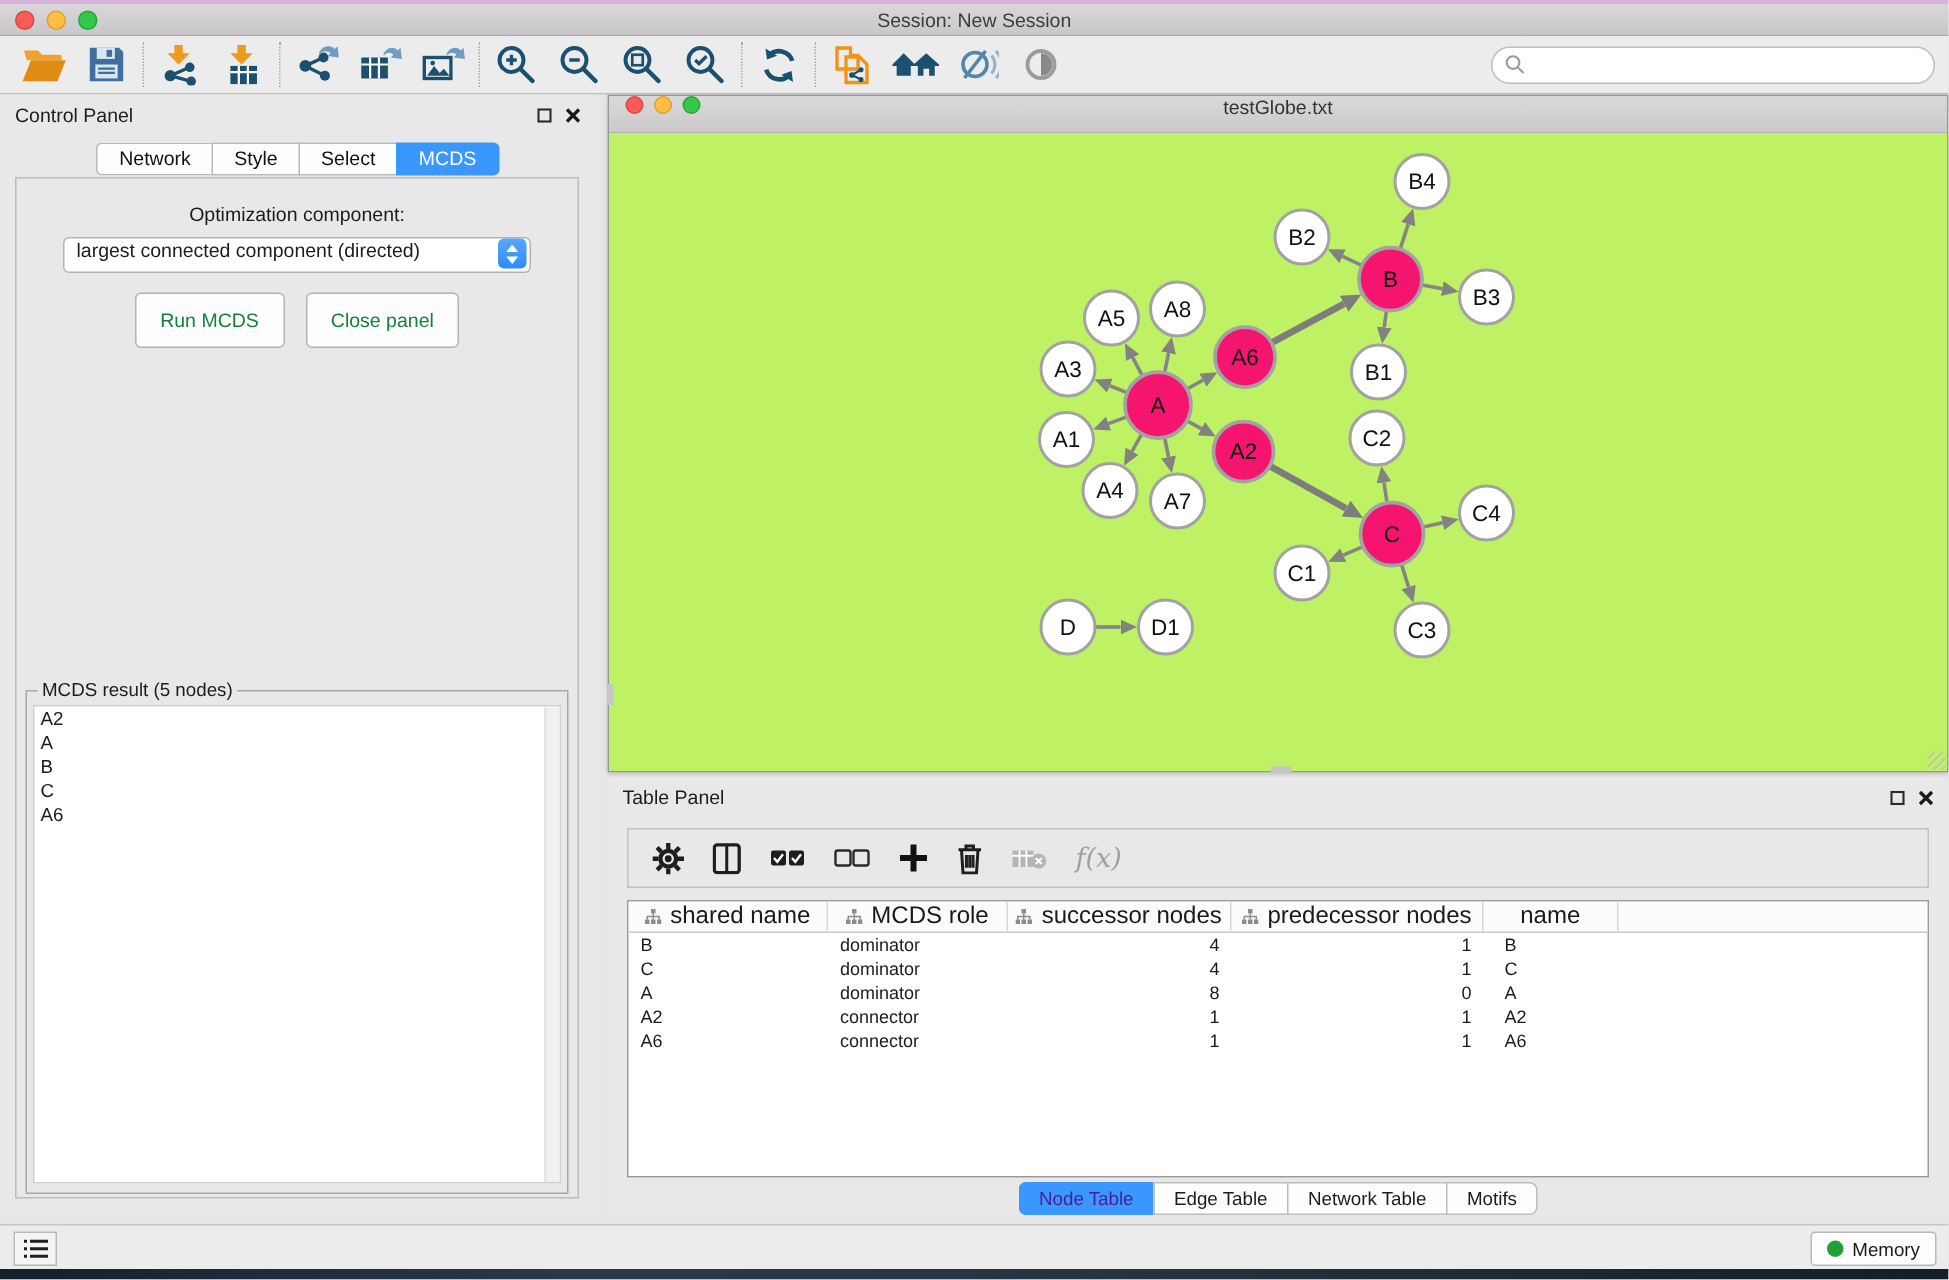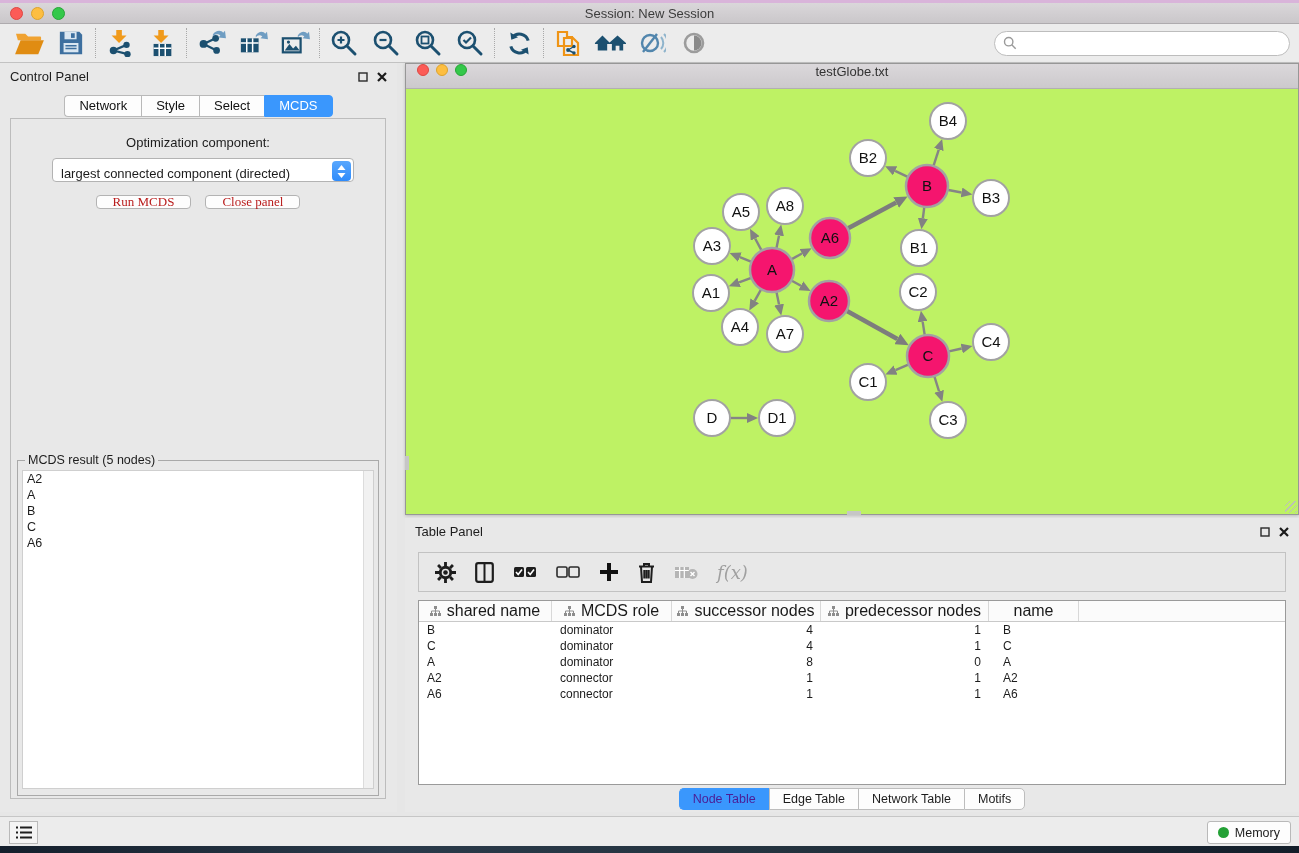--- a/index.html
+++ b/index.html
@@ -39,28 +39,28 @@
   .panel-header-icons { margin-left:auto; display:flex; gap:9px; align-items:center; }
   .cp-tabs { display:flex; justify-content:center; margin-top:5px; }
   .cp-tab { height:22px; line-height:20px; padding:0 14px; background:#fdfdfd; border:1px solid #b9b9b9;
     border-right:none; font-size:13px; color:#111; }
   .cp-tab:first-child { border-radius:4px 0 0 4px; }
   .cp-tab:last-child { border-right:1px solid #b9b9b9; border-radius:0 4px 4px 0; }
   .cp-tab.active { background:#3a97fd; border-color:#3a97fd; color:#fff; }
   .cp-content { position:absolute; left:10px; right:11px; top:55px; bottom:13px; border:1px solid #bcbcbc; background:#e8e8e8; }
   .opt-label { text-align:center; margin-top:16px; font-size:13px; }
   .select-row { margin:8px 31px 0 31px; }
-  .select { height:24px; background:#fff; border:1px solid #b3b3b3; border-radius:4px; display:flex; align-items:flex-end; position:relative;margin-left:10px; }
+  .select { height:24px; background:#fff; border:1px solid #b3b3b3; border-radius:4px; display:flex; align-items:flex-start; position:relative; }
   .select-value { padding-left:8px; font-size:13px; flex:1; white-space:nowrap; overflow:hidden; }
   .select-stepper { width:19px; height:20px; margin-right:2px; background:linear-gradient(#59a7fd,#2e8bfb); border-radius:4px;
     display:flex; flex-direction:column; align-items:center; justify-content:center; gap:1px; }
   .select-stepper svg { display:block; }
   .btn-row { display:flex; justify-content:center; gap:14px; margin-top:13px; }
-  .btn { height:14px; padding:0 16px; background:#fdfdfd; border:1px solid #b3b3b3; border-radius:4px;
-    font-size:13px; display:flex; align-items:center; color:#b91c1c;font-family:Liberation Serif, serif; }
+  .btn { height:37px; padding:0 16px; background:#fdfdfd; border:1px solid #b3b3b3; border-radius:4px;
+    font-size:13px; display:flex; align-items:center; color:#15803d; }
   .groupbox { position:absolute; left:6px; right:6px; top:341px; bottom:2px; border:1px solid #a9a9a9; }
   .groupbox-legend { position:absolute; top:-8px; left:7px; background:#e8e8e8; padding:0 3px; font-size:12.5px; }
   .mcds-list { position:absolute; left:4px; right:4px; top:9px; bottom:6px; background:#fff; border:1px solid #cfcfcf; overflow:hidden; }
   .mcds-scroll { position:absolute; right:0; top:0; bottom:0; width:10px; background:#f1f1f1; border-left:1px solid #dcdcdc; }
   .mcds-item { font-size:12.5px; line-height:16px; padding-left:4px; }
 
   
   .net-window { position:absolute; left:405px; top:63px; width:894px; height:452px;
     border:1px solid #979797; background:#fff; box-shadow:0 1px 3px rgba(0,0,0,.18); }
   .net-titlebar { height:25px; background:linear-gradient(#dbd8db,#ccc9cc); border-bottom:1px solid #b2afb2;

